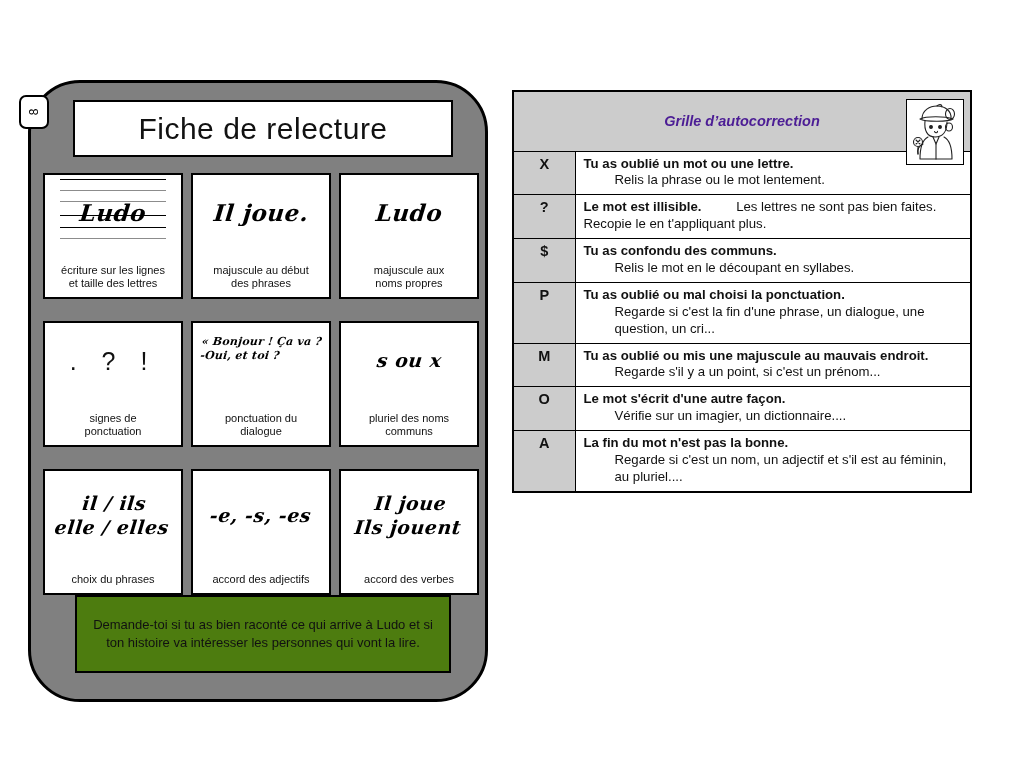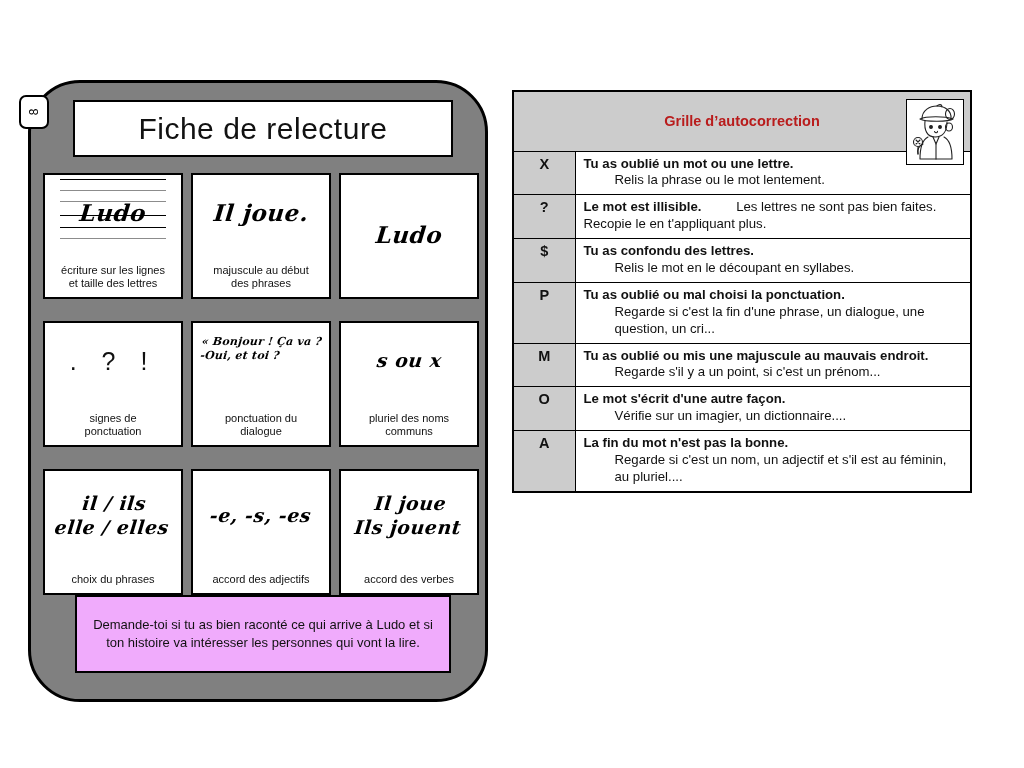--- a/index.html
+++ b/index.html
@@ -159,21 +159,21 @@
     font-weight: 400;
   }
 
   
   #advice-box {
     position: absolute;
     left: 44px;
     top: 512px;
     width: 376px;
     height: 78px;
-    background: #f0abfc;
+    background: #4d7c0f;
     border: 2px solid #000000;
     display: flex;
     align-items: center;
     justify-content: flex-start;
     padding: 4px 10px;
   }
   #advice-box .advice-text {
     text-align: center;
     font-size: 13px;
     line-height: 1.35;
@@ -193,24 +193,25 @@
   #grid-table td, #grid-table th {
     border: 1.5px solid #000000;
     vertical-align: top;
   }
   #grid-table thead th {
     background: #cccccc;
     height: 60px;
     position: relative;
     font-size: 14.5px;
     font-weight: 700;
-    color: #b91c1c;
+    color: #4c1d95;
     text-align: center;
     vertical-align: middle;
     padding: 0;
+    font-style: italic;
   }
   #detective-box {
     position: absolute;
     right: 6px;
     top: 7px;
     width: 58px;
     height: 66px;
     background: #ffffff;
     border: 1.5px solid #000000;
     display: flex;
@@ -285,20 +286,21 @@
           <div class="card-visual">
             <div class="cursive big">Il joue.</div>
           </div>
           <div class="card-label">majuscule au début<br>des phrases</div>
         </div>
 
         <div class="card">
           <div class="card-visual">
             <div class="cursive big">Ludo</div>
           </div>
+          <div class="card-label">majuscule aux<br>noms propres</div>
         </div>
 
       </div>
 
       <div class="card-row">
 
         <div class="card">
           <div class="card-visual">
             <div class="punct-glyphs">. ? !</div>
           </div>
@@ -398,21 +400,21 @@
       <tr>
         <td class="code-cell">?</td>
         <td class="desc-cell">
           <span class="lead">Le mot est illisible.</span>
           <span class="detail">Les lettres ne sont pas bien faites. Recopie le en t'appliquant plus.</span>
         </td>
       </tr>
       <tr>
         <td class="code-cell">$</td>
         <td class="desc-cell stacked">
-          <span class="lead">Tu as confondu des lettres.</span>
+          <span class="lead">Tu as confondu des communs.</span>
           <span class="detail">Relis le mot en le découpant en syllabes.</span>
         </td>
       </tr>
       <tr>
         <td class="code-cell">P</td>
         <td class="desc-cell stacked">
           <span class="lead">Tu as oublié ou mal choisi la ponctuation.</span>
           <span class="detail">Regarde si c'est la fin d'une phrase, un dialogue, une question, un cri...</span>
         </td>
       </tr>

